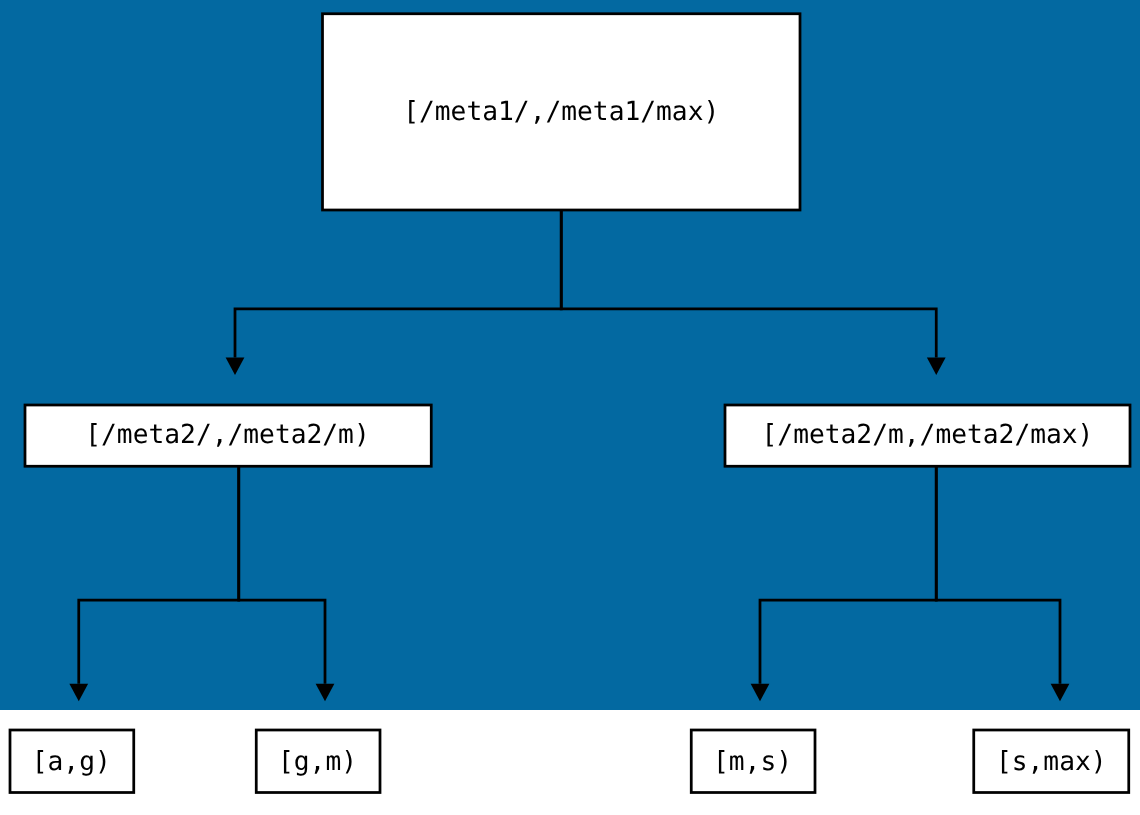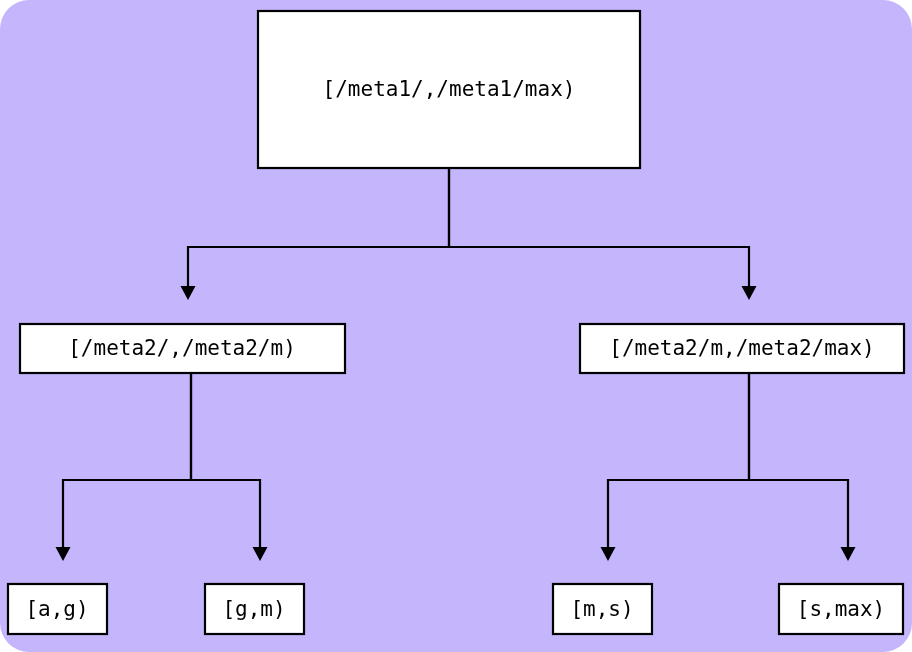--- a/index.html
+++ b/index.html
@@ -9,23 +9,22 @@
   }
   body {
     width: 912px;
     height: 652px;
     font-family: "DejaVu Sans Mono", "Liberation Mono", monospace;
     overflow: hidden;
   }
   #diagram-root {
     position: relative;
     width: 912px;
-    height: 652px;
-    background: #c4b5fd;
-    border-radius: 29px;
+    height: 568px;
+    background: #0369a1;
   }
   svg.tree-canvas {
     position: absolute;
     top: 0;
     left: 0;
     width: 912px;
     height: 652px;
     display: block;
   }
   .node-box {

